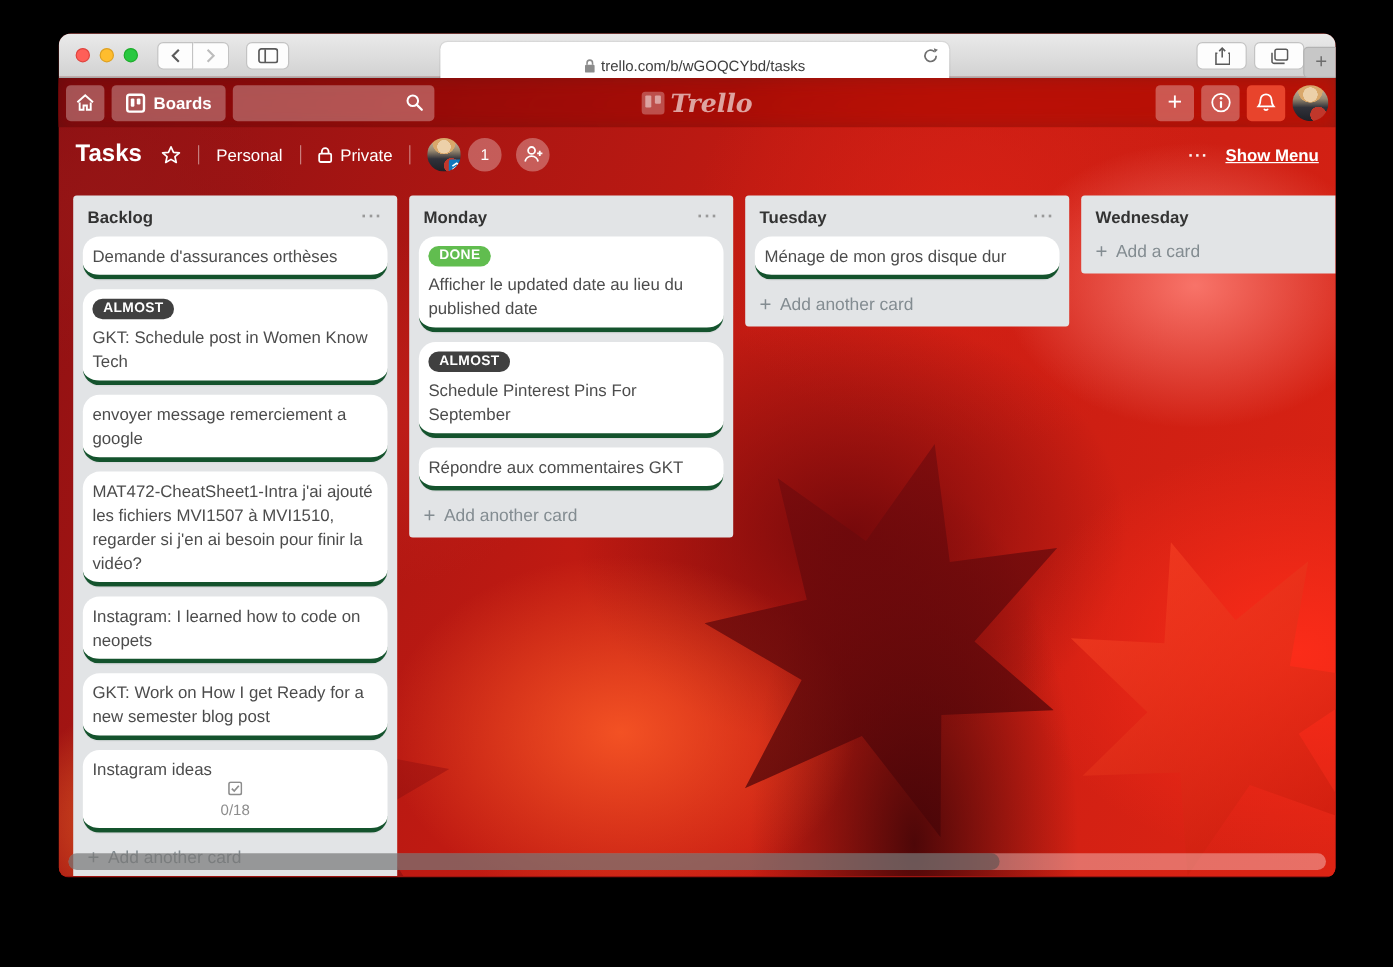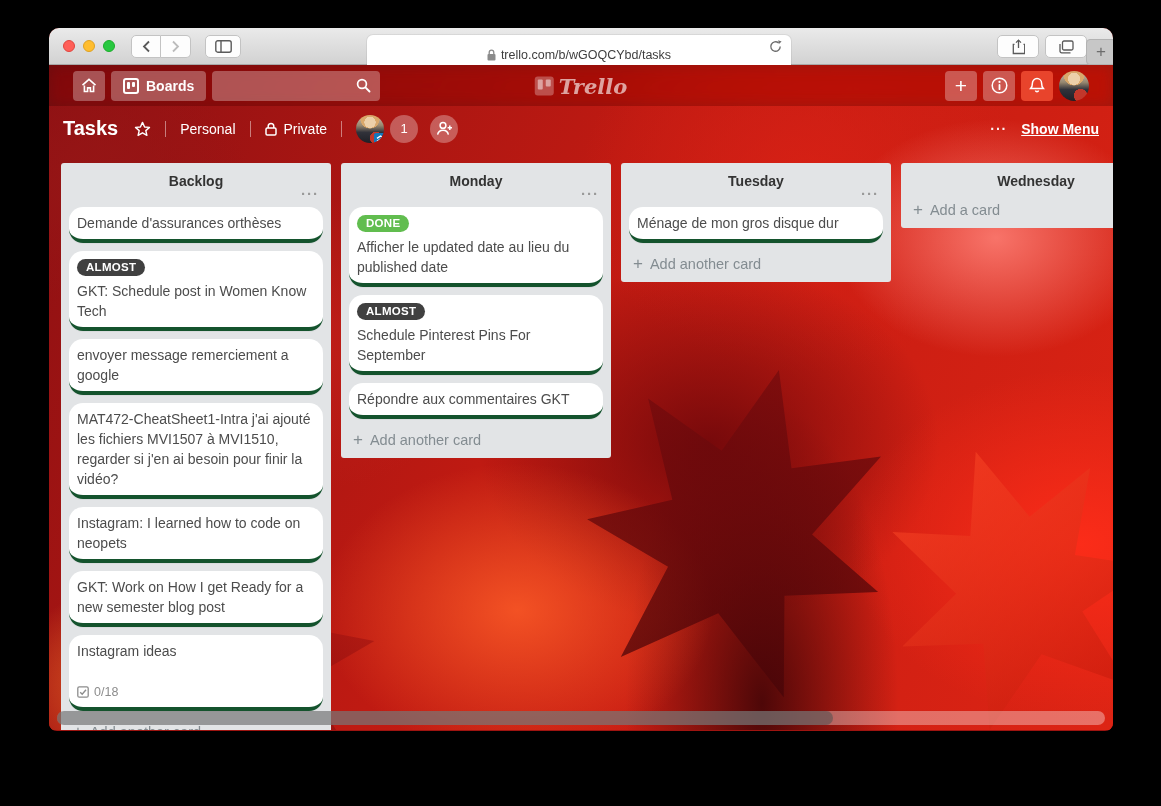--- a/index.html
+++ b/index.html
@@ -53,21 +53,21 @@
   .leaf { position:absolute; opacity:.75;
     clip-path:polygon(50% 0%, 62% 28%, 90% 18%, 74% 46%, 100% 58%, 70% 66%, 78% 96%, 50% 76%, 22% 96%, 30% 66%, 0% 58%, 26% 46%, 10% 18%, 38% 28%); }
   .leaf1 { left:540px; top:300px; width:300px; height:330px; transform:rotate(14deg);
     background:linear-gradient(160deg,#7c0c0e,#420407); }
   .leaf2 { left:840px; top:380px; width:260px; height:280px; transform:rotate(-18deg);
     background:linear-gradient(160deg,#ff4a28,#c01408); opacity:.6; }
   .leaf3 { left:90px; top:470px; width:230px; height:250px; transform:rotate(32deg);
     background:linear-gradient(160deg,#b81712,#6e0a0c); opacity:.6; }
 
   
-  .trello-nav { position:relative; z-index:5; height:41px; padding:5px 24px;
+  .trello-nav { position:relative; z-index:5; height:41px; padding:5px 6px;
     background:rgba(20,8,8,.28); backdrop-filter:blur(7px) saturate(1.3);
     display:flex; align-items:center; }
   .nav-btn { height:30px; border-radius:4px; background:rgba(255,255,255,.3);
     color:#fff; display:flex; align-items:center; justify-content:center; margin-right:6px; }
   .nav-btn.square { width:32px; }
   .boards-btn { padding:0 12px; font-weight:bold; font-size:14px; gap:7px; }
   .nav-search { width:168px; justify-content:flex-end; padding:0 9px; }
   .nav-logo { position:absolute; left:50%; top:50%; transform:translate(-50%,-50%);
     display:flex; align-items:center; gap:5px; opacity:.62; }
   .logo-text { font-family:"DejaVu Serif", serif; font-style:italic; font-weight:bold;
@@ -106,34 +106,34 @@
   .addmember-btn { width:28px; height:28px; border-radius:50%; background:rgba(255,255,255,.3);
     display:flex; align-items:center; justify-content:center; margin-left:12px; }
   .hdr-right { margin-left:auto; display:flex; align-items:center; gap:14px; }
   .hdr-ellipsis { font-weight:bold; letter-spacing:1px; font-size:14px; opacity:.95; }
   .show-menu { font-size:14px; font-weight:bold; text-decoration:underline; color:#fff; }
 
   
   .lists { position:absolute; left:0; right:0; top:86px; bottom:0; z-index:3; }
   .list { position:absolute; width:270px; background:#e2e4e6; border-radius:3px;
     padding:8px; color:#333; }
-  .list-header { display:flex; align-items:center; padding:2px 4px 8px 4px;flex-direction:column; }
+  .list-header { display:flex; align-items:center; padding:2px 4px 8px 4px; }
   .list-title { font-size:14px; font-weight:bold; color:#333; }
   .list-menu { margin-left:auto; color:#999; font-weight:bold; font-size:15px;
     letter-spacing:1px; line-height:10px; }
   .card { background:#fff; border-radius:14px; border-bottom:4px solid #14532d;
     padding:6px 8px; margin-bottom:8px; box-shadow:0 1px 0 rgba(0,0,0,.04); }
   .card-text { font-size:14px; line-height:20px; color:#4c4c4c; }
   .label { display:inline-block; height:17px; line-height:17px; padding:0 9px;
     border-radius:9px; color:#fff; font-size:11.5px; font-weight:bold;
     margin:2px 0 5px 0; letter-spacing:.3px; }
   .label.green { background:#61bd4f; }
   .label.yellow { background:#404040; }
-  .badges { display:flex; align-items:center; gap:5px; margin-top:24px; color:#8c8c8c;
-    font-size:12.5px; padding-bottom:2px; }
+  .badges { display:flex; align-items:center; gap:5px; margin-top:0; color:#8c8c8c;
+    font-size:12.5px; padding-bottom:2px;flex-direction:column; }
   .list-footer { display:flex; align-items:center; gap:7px; padding:5px 4px 2px 4px;
     color:#838c91; font-size:14.5px; }
   .list-footer .plus { font-size:17px; line-height:14px; }
   .list-0 { left:12px; top:12px; }
   .list-1 { left:292px; top:12px; }
   .list-2 { left:572px; top:12px; }
   .list-3 { left:852px; top:12px; width:270px; }
 
   
   .hscroll { position:absolute; left:8px; right:8px; bottom:5px; height:14px; z-index:6;

